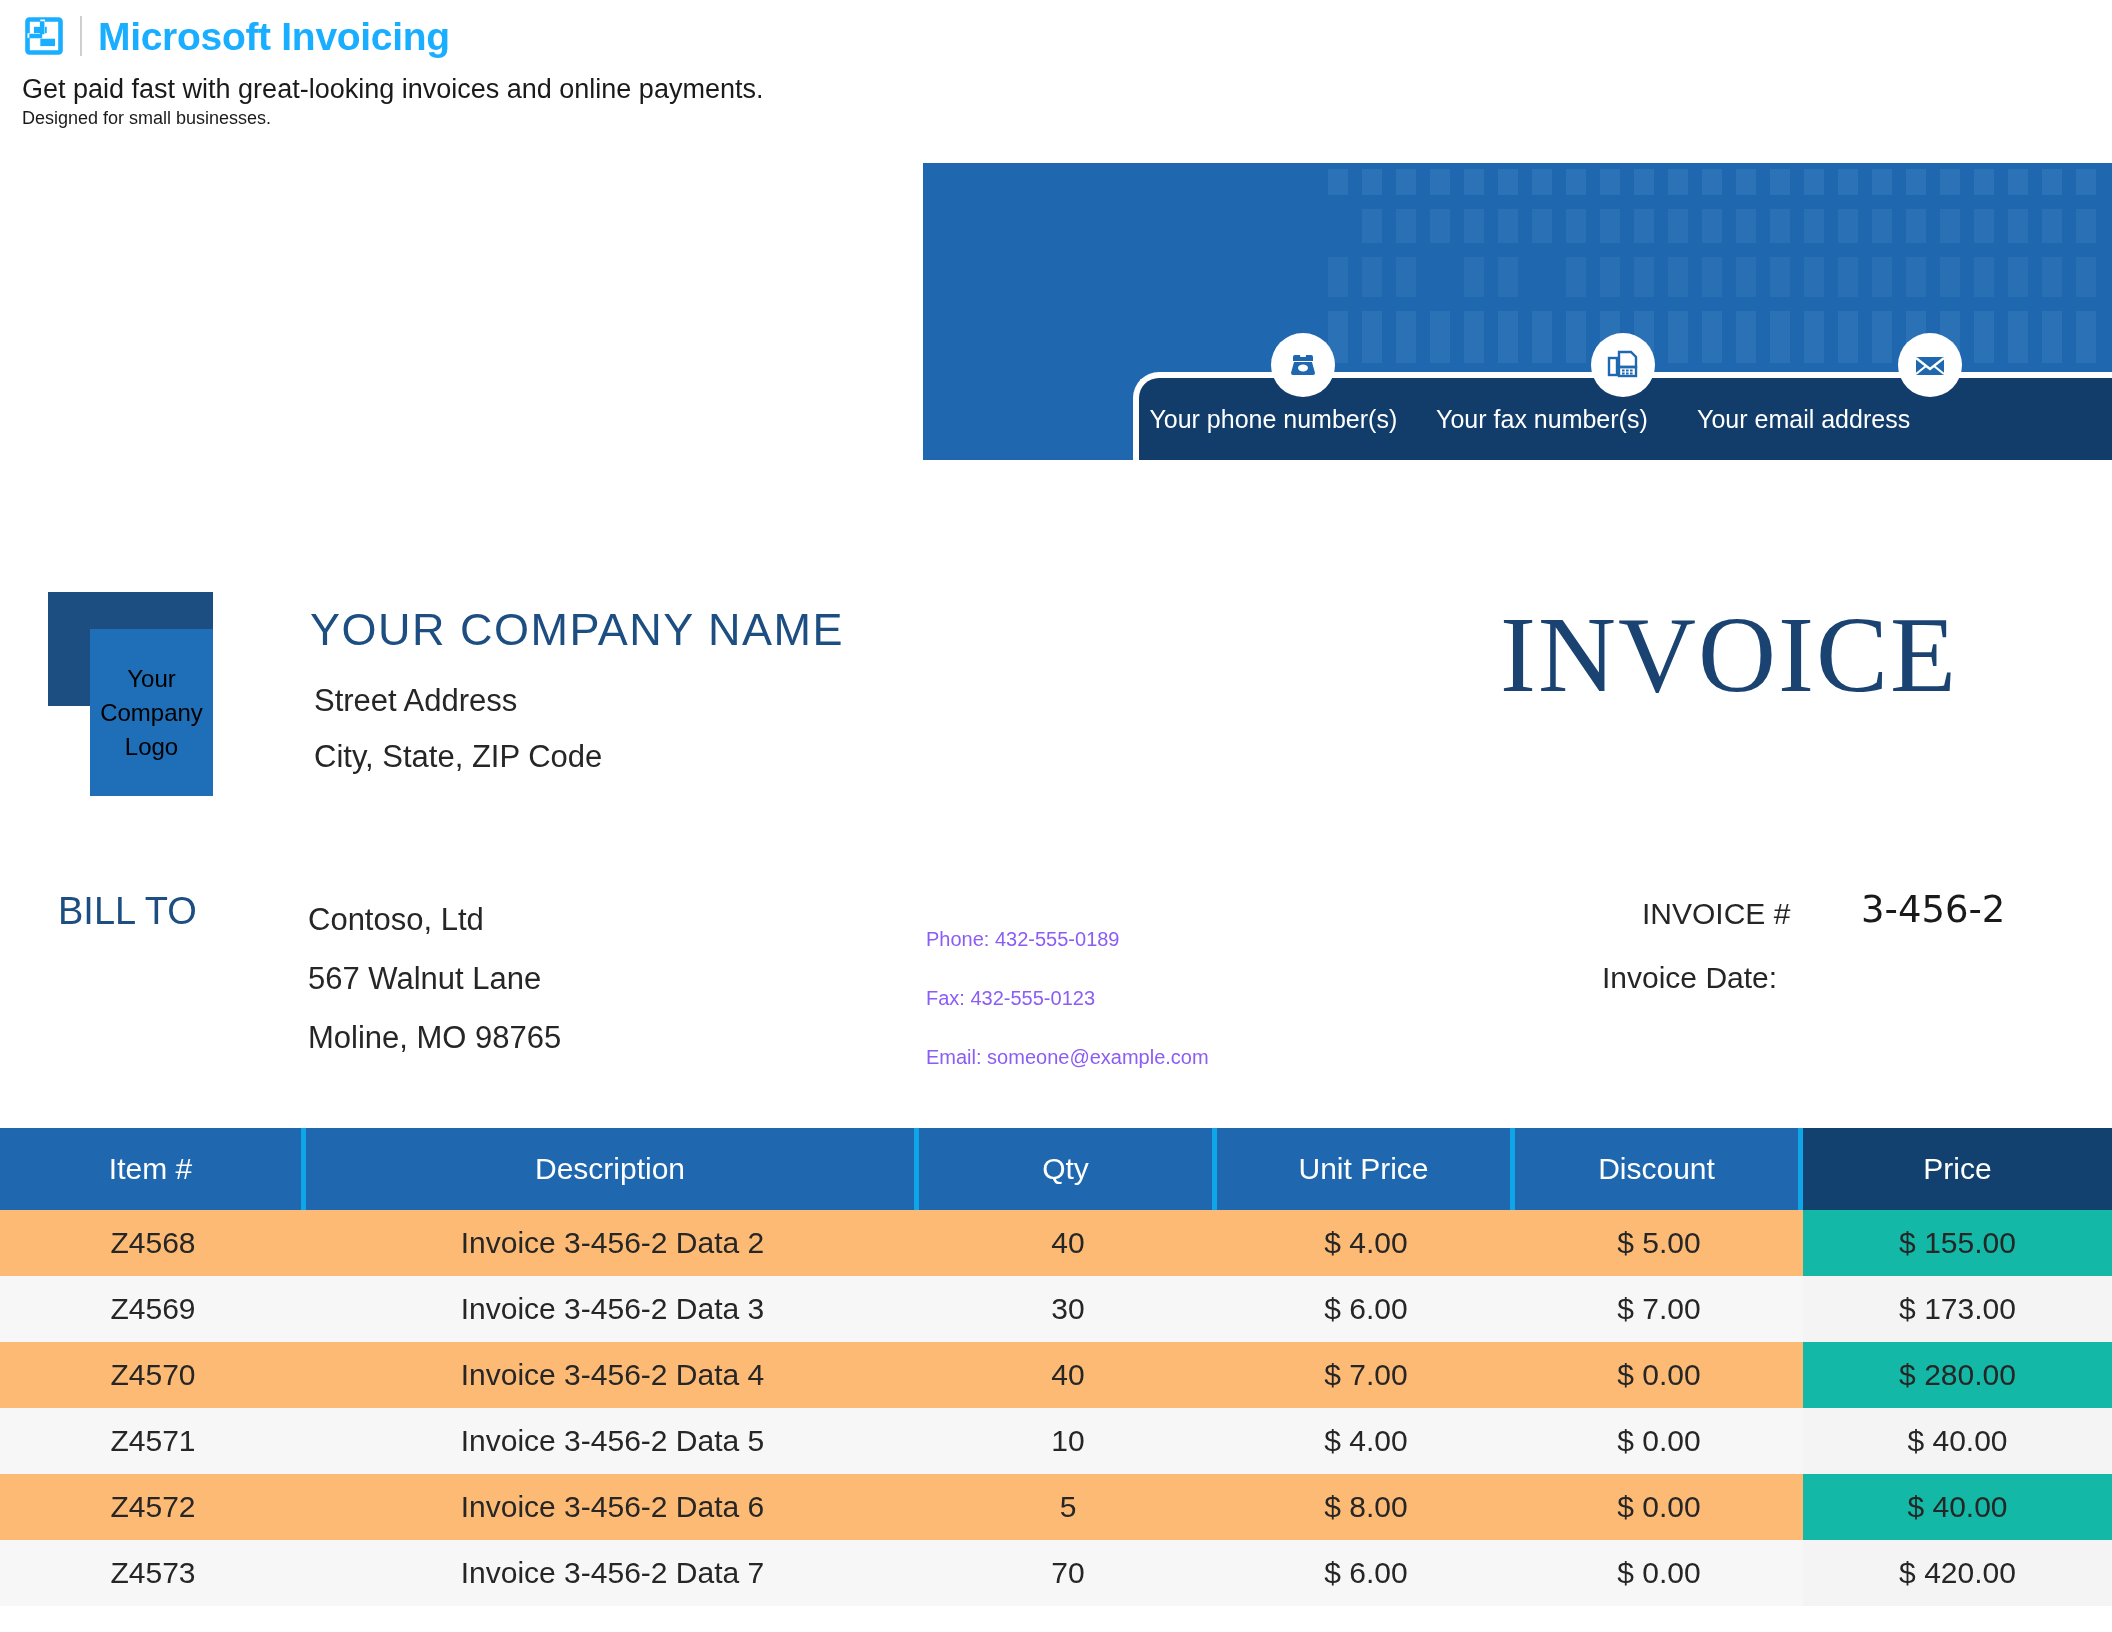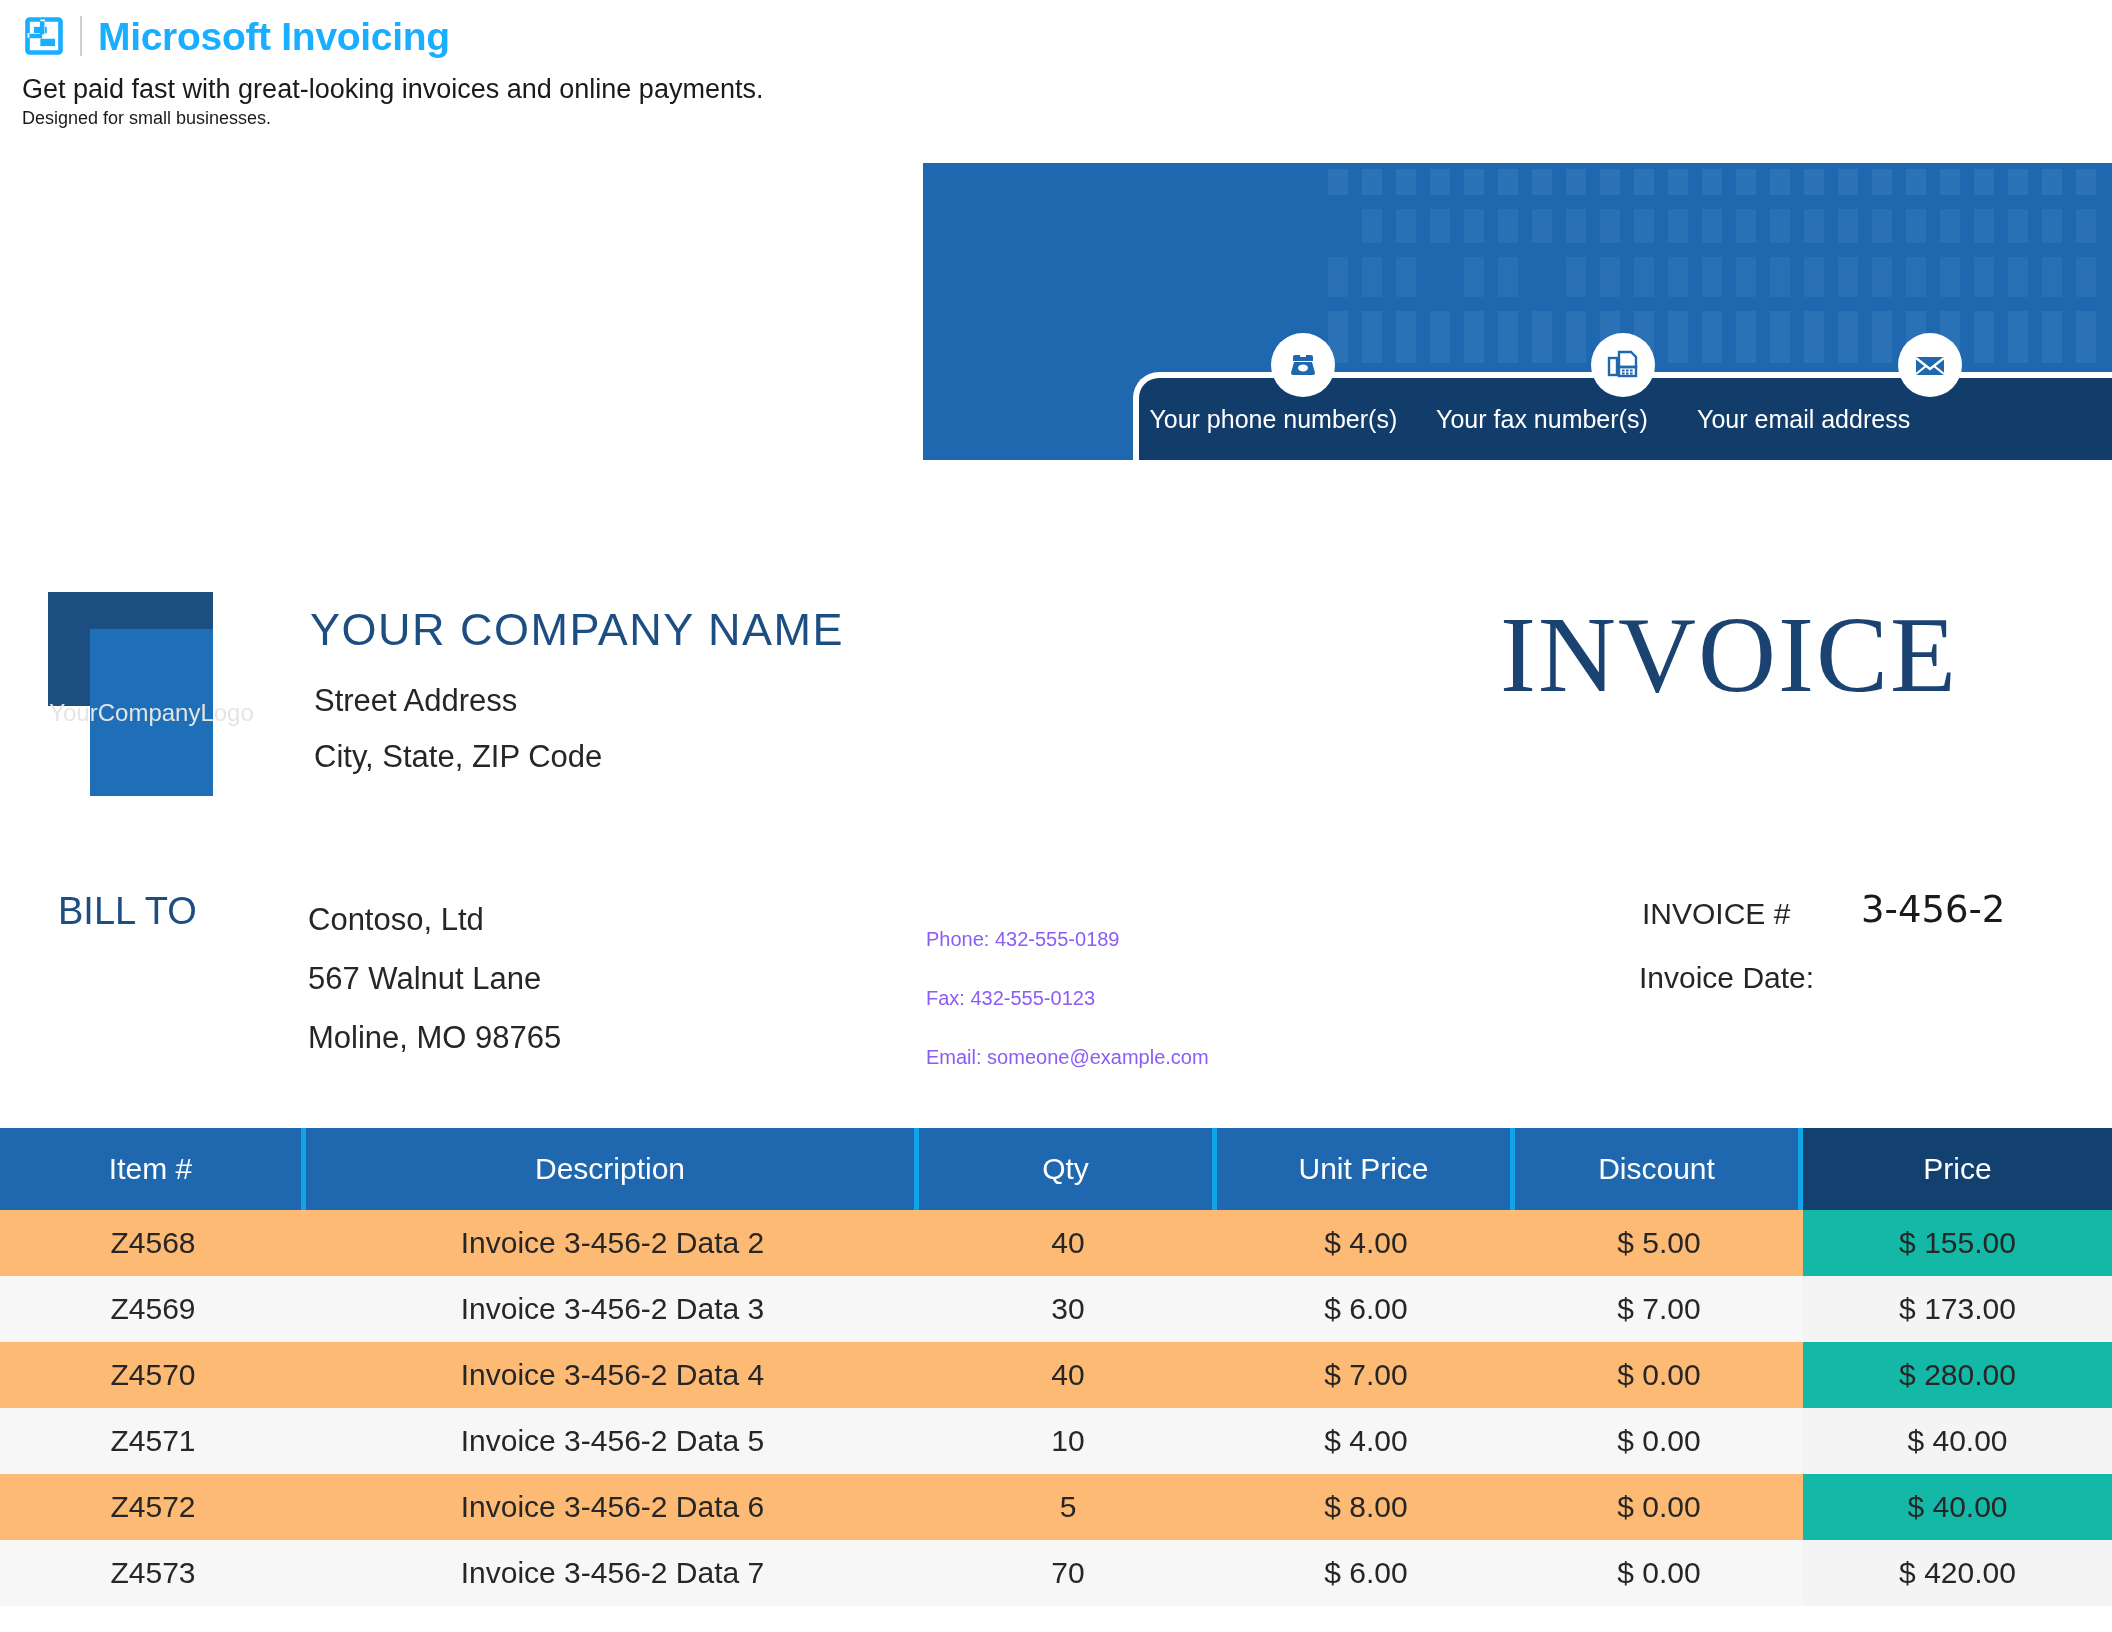--- a/index.html
+++ b/index.html
@@ -140,24 +140,24 @@
     width: 123px; height: 59px;
     background: #ffffff;
     border-top-left-radius: 22px;
   }
   .logo-front {
     position: absolute;
     left: 90px; top: 629px;
     width: 123px; height: 167px;
     background: #1F6FB8;
     display: flex;
-    flex-direction: row;
+    flex-direction: column;
     align-items: center;
     justify-content: center;
-    color: #e5e5e5;
+    color: #000000;
     font-size: 24px;
     line-height: 34px;
     text-align: center;
     z-index: 2;
   }
 
   .company-name {
     position: absolute;
     left: 310px; top: 604px;
     font-size: 45px;
@@ -227,21 +227,20 @@
     font-size: 37px;
     color: #1a1a1a;
     white-space: nowrap;
   }
   .meta-date-label {
     position: absolute;
     left: 1602px; top: 961px;
     font-size: 30px;
     color: #262626;
     white-space: nowrap;
-    margin-left: 37px;
   }
 
   
   .table-wrap {
     position: absolute;
     left: 0; top: 1128px;
     width: 2112px;
   }
   table.inv {
     border-collapse: separate;

